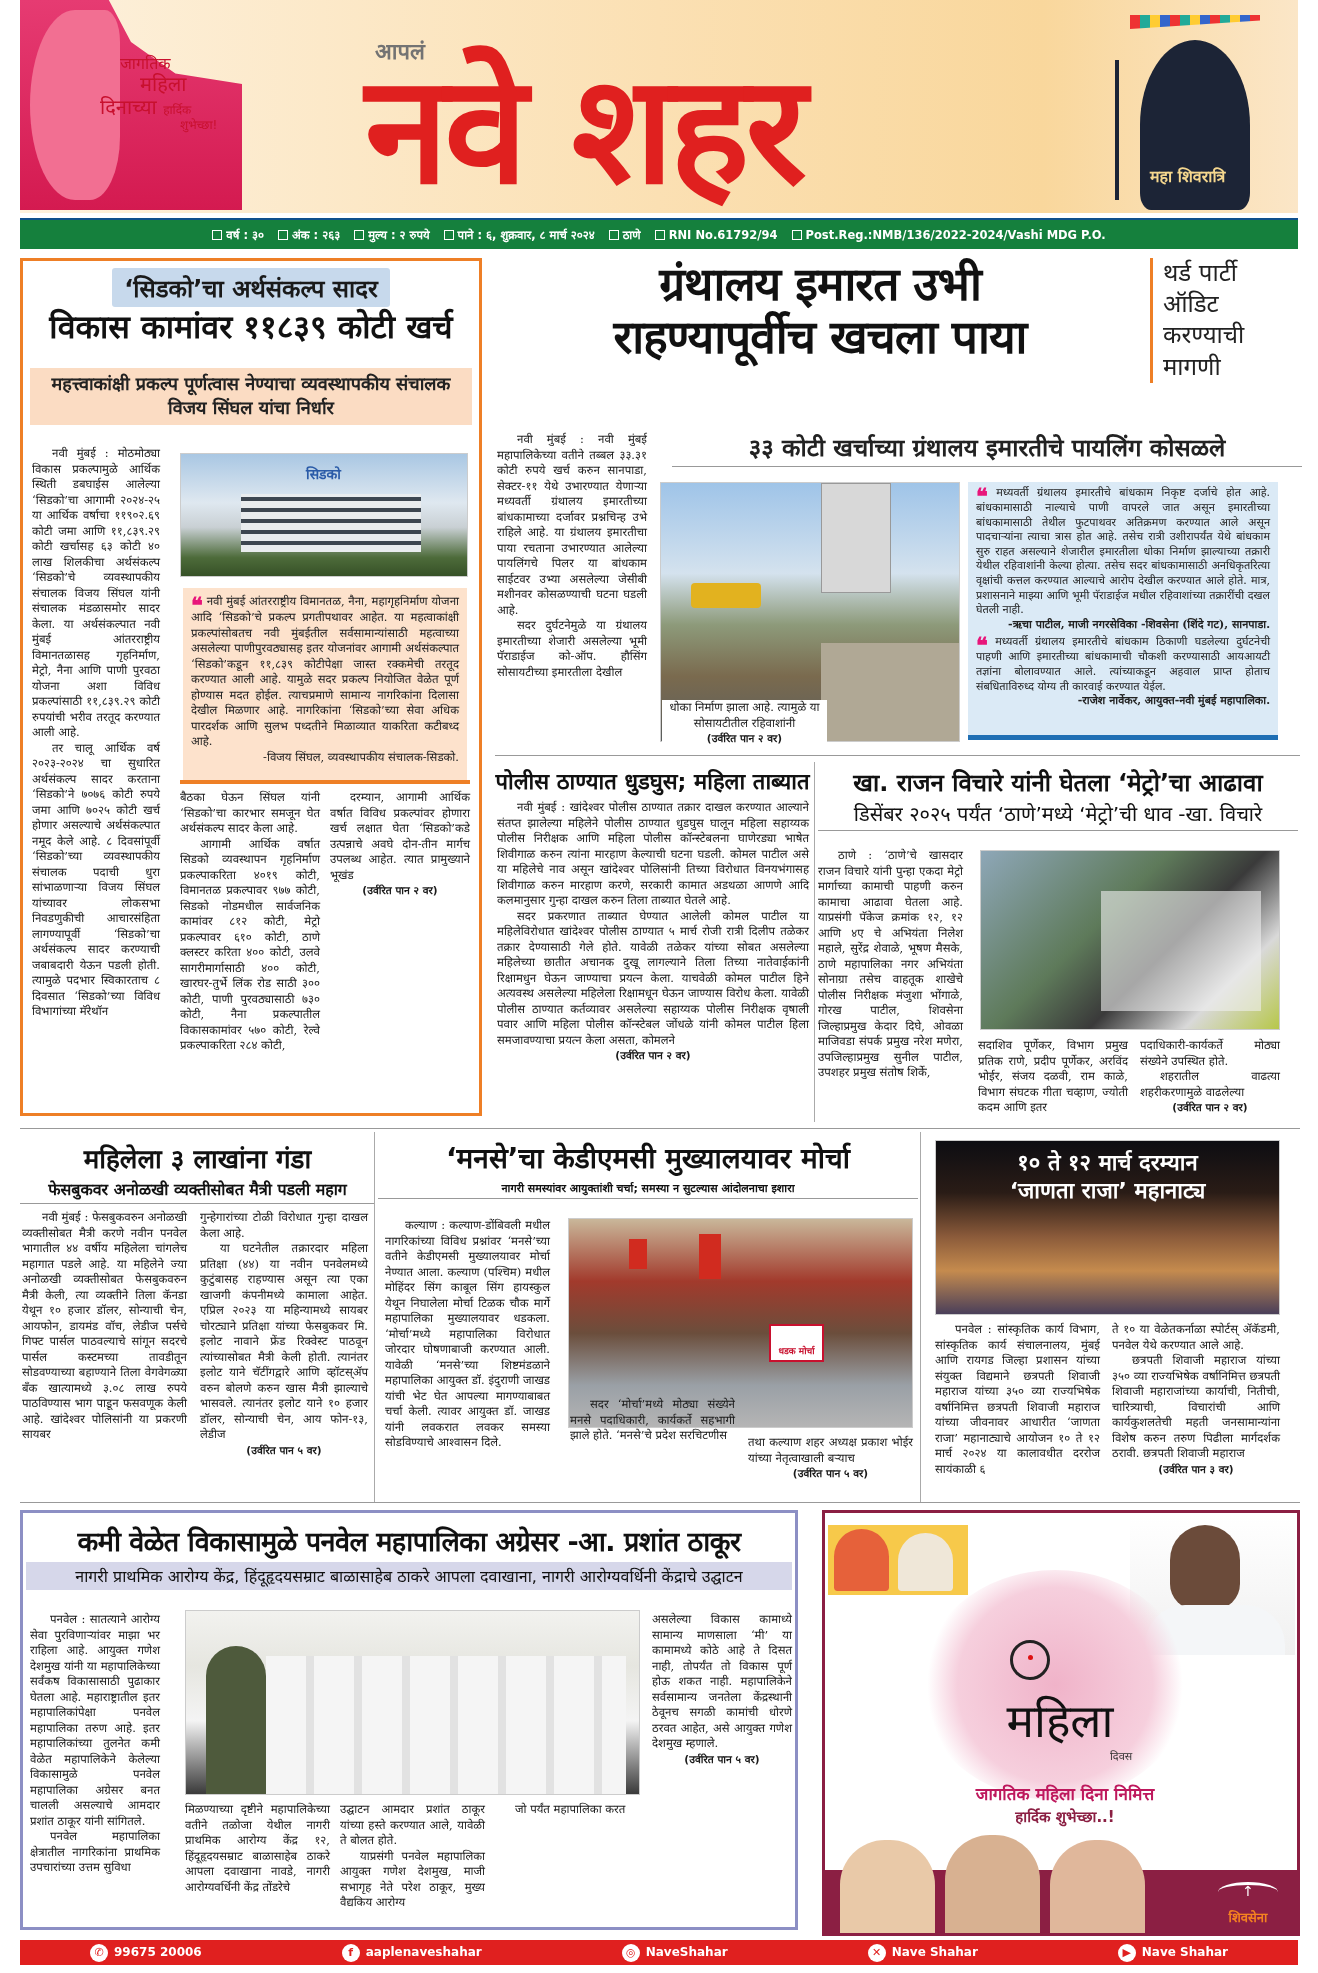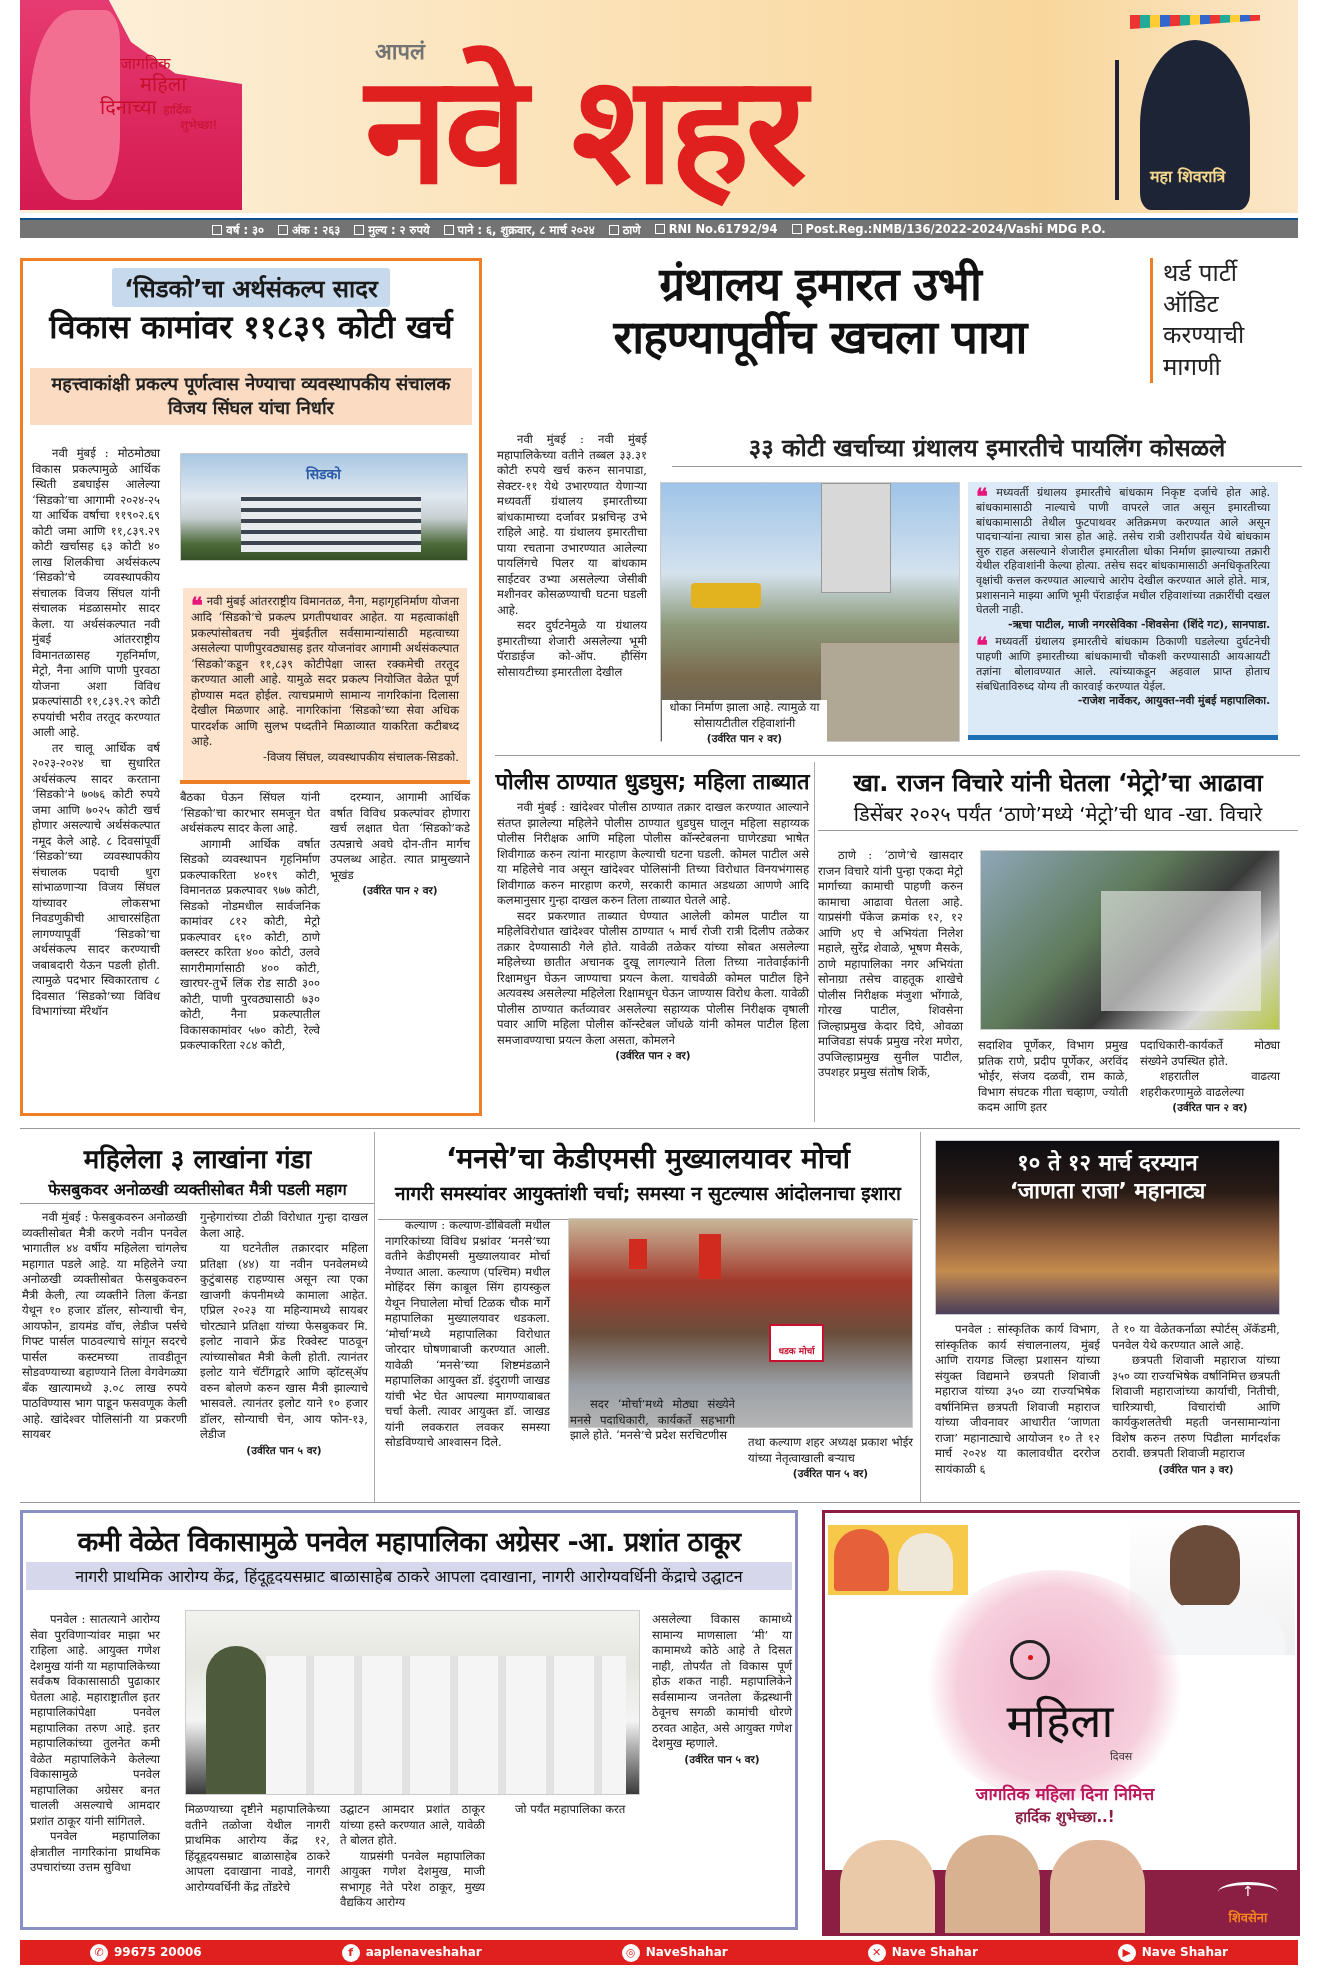--- a/index.html
+++ b/index.html
@@ -12,21 +12,21 @@
 .wd-text .t1{font-size:16px;padding-left:20px}
 .wd-text .t2{font-size:20px;padding-left:40px}
 .wd-text .t3{font-size:20px}
 .wd-text .t3 small{font-size:12px}
 .wd-text .t4{font-size:12px;padding-left:80px}
 .brand-small{left:375px;top:35px;font-size:22px;color:#737373;font-weight:bold}
 .brand-big{left:365px;top:32px;font-size:150px;line-height:1;color:#e0201f;font-weight:bold;letter-spacing:-4px;font-family:"DejaVu Sans",sans-serif}
 .shiva-fig{left:1140px;top:40px;width:110px;height:170px;background:#1c2436;border-radius:50% 50% 10% 10%}
 .shiva-text{left:1150px;top:165px;color:#f5d78e;font-size:16px;font-weight:bold}
 .flags{left:1130px;top:15px;width:130px;height:14px;background:repeating-linear-gradient(90deg,#e33 0 10px,#2a9 10px 20px,#fc3 20px 30px,#36c 30px 40px);clip-path:polygon(0 0,100% 0,100% 40%,0 100%)}
-.infobar{left:20px;top:218px;width:1278px;height:20px;background:#737373;color:#fff;font-size:11.5px;font-weight:bold;display:flex;align-items:center;justify-content:center;gap:14px;border-top:2px solid #0e4f8c}
+.infobar{left:20px;top:218px;width:1278px;height:31px;background:#15803d;color:#fff;font-size:11.5px;font-weight:bold;display:flex;align-items:center;justify-content:center;gap:14px;border-top:2px solid #0e4f8c}
 .infobar .box{display:inline-block;width:10px;height:10px;border:1.5px solid #fff;margin-right:4px;vertical-align:-1px}
 .rule{background:#999;height:1px}
 .vrule{background:#aaa;width:1px}
 .sidco{left:20px;top:258px;width:462px;height:858px;border:3px solid #ee7f26}
 .kicker{background:#c7d9ec;display:inline-block;padding:3px 12px;font-size:24px;font-weight:bold;color:#1a1a1a;border-radius:3px}
 .head-xl{font-weight:bold;color:#111;line-height:1.1}
 .subbox{background:#fbdcc3;font-weight:bold;text-align:center;font-size:18px;line-height:1.35;padding:4px 6px}
 .col{font-family:"DejaVu Serif",serif;font-size:11.5px;line-height:15.5px;text-align:justify;color:#1a1a1a}
 .col p{text-indent:20px}
 .pullquote{background:#fde2cc;font-family:"DejaVu Serif",serif;font-size:11.5px;line-height:15.5px;padding:6px 8px;text-align:justify}
@@ -75,21 +75,21 @@
 <div class="abs sidco"></div>
 <div class="abs" style="left:30px;top:268px;width:442px;text-align:center">
   <span class="kicker">‘सिडको’चा अर्थसंकल्प सादर</span>
 </div>
 <div class="abs head-xl" style="left:28px;top:310px;width:446px;text-align:center;font-size:32px">विकास कामांवर ११८३९ कोटी खर्च</div>
 <div class="abs subbox" style="left:30px;top:368px;width:442px">महत्त्वाकांक्षी प्रकल्प पूर्णत्वास नेण्याचा व्यवस्थापकीय संचालक विजय सिंघल यांचा निर्धार</div>
 <div class="abs col" style="left:32px;top:446px;width:128px">
   <p>नवी मुंबई : मोठमोठ्या विकास प्रकल्पामुळे आर्थिक स्थिती डबघाईस आलेल्या ‘सिडको’चा आगामी २०२४-२५ या आर्थिक वर्षाचा ११९०२.६९ कोटी जमा आणि ११,८३९.२९ कोटी खर्चासह ६३ कोटी ४० लाख शिलकीचा अर्थसंकल्प ‘सिडको’चे व्यवस्थापकीय संचालक विजय सिंघल यांनी संचालक मंडळासमोर सादर केला. या अर्थसंकल्पात नवी मुंबई आंतरराष्ट्रीय विमानतळासह गृहनिर्माण, मेट्रो, नैना आणि पाणी पुरवठा योजना अशा विविध प्रकल्पांसाठी ११,८३९.२९ कोटी रुपयांची भरीव तरतूद करण्यात आली आहे.</p>
   <p>तर चालू आर्थिक वर्ष २०२३-२०२४ चा सुधारित अर्थसंकल्प सादर करताना ‘सिडको’ने ७०७६ कोटी रुपये जमा आणि ७०२५ कोटी खर्च होणार असल्याचे अर्थसंकल्पात नमूद केले आहे. ८ दिवसांपूर्वी ‘सिडको’च्या व्यवस्थापकीय संचालक पदाची धुरा सांभाळणाऱ्या विजय सिंघल यांच्यावर लोकसभा निवडणुकीची आचारसंहिता लागण्यापूर्वी ‘सिडको’चा अर्थसंकल्प सादर करण्याची जबाबदारी येऊन पडली होती. त्यामुळे पदभार स्विकारताच ८ दिवसात ‘सिडको’च्या विविध विभागांच्या मॅरेथॉन</p>
 </div>
-<div class="abs photo" style="left:180px;top:453px;width:288px;height:108px;background:linear-gradient(180deg,#a9c7e3 0%,#dfe8f0 40%,#c9d0d4 60%,#4d6b3a 85%,#365127 100%)">
+<div class="abs photo" style="left:180px;top:453px;width:288px;height:124px;background:linear-gradient(180deg,#a9c7e3 0%,#dfe8f0 40%,#c9d0d4 60%,#4d6b3a 85%,#365127 100%)">
   <div style="position:absolute;left:60px;top:40px;width:180px;height:58px;background:repeating-linear-gradient(0deg,#e9ecee 0 7px,#3d4650 7px 11px)"></div>
   <div style="position:absolute;left:125px;top:10px;color:#2a5ba8;font-weight:bold;font-size:14px">सिडको</div>
 </div>
 <div class="abs pullquote" style="left:183px;top:588px;width:284px;height:192px">
   <span class="quote-mark">❝</span>
   <span>नवी मुंबई आंतरराष्ट्रीय विमानतळ, नैना, महागृहनिर्माण योजना आदि ‘सिडको’चे प्रकल्प प्रगतीपथावर आहेत. या महत्वाकांक्षी प्रकल्पांसोबतच नवी मुंबईतील सर्वसामान्यांसाठी महत्वाच्या असलेल्या पाणीपुरवठ्यासह इतर योजनांवर आगामी अर्थसंकल्पात ‘सिडको’कडून ११,८३९ कोटीपेक्षा जास्त रक्कमेची तरतूद करण्यात आली आहे. यामुळे सदर प्रकल्प नियोजित वेळेत पूर्ण होण्यास मदत होईल. त्याचप्रमाणे सामान्य नागरिकांना दिलासा देखील मिळणार आहे. नागरिकांना ‘सिडको’च्या सेवा अधिक पारदर्शक आणि सुलभ पध्दतीने मिळाव्यात याकरिता कटीबध्द आहे.</span>
   <div style="text-align:right">-विजय सिंघल, व्यवस्थापकीय संचालक-सिडको.</div>
 </div>
 <div class="abs" style="left:180px;top:780px;width:290px;height:4px;background:#ee7f26"></div>
 <div class="abs col" style="left:180px;top:790px;width:140px">
@@ -160,21 +160,21 @@
   <p>नवी मुंबई : फेसबुकवरुन अनोळखी व्यक्तीसोबत मैत्री करणे नवीन पनवेल भागातील ४४ वर्षीय महिलेला चांगलेच महागात पडले आहे. या महिलेने ज्या अनोळखी व्यक्तीसोबत फेसबुकवरुन मैत्री केली, त्या व्यक्तीने तिला कॅनडा येथून १० हजार डॉलर, सोन्याची चेन, आयफोन, डायमंड वॉच, लेडीज पर्सचे गिफ्ट पार्सल पाठवल्याचे सांगून सदरचे पार्सल कस्टमच्या तावडीतून सोडवण्याच्या बहाण्याने तिला वेगवेगळ्या बँक खात्यामध्ये ३.०८ लाख रुपये पाठविण्यास भाग पाडून फसवणूक केली आहे. खांदेश्वर पोलिसांनी या प्रकरणी सायबर</p>
 </div>
 <div class="abs col" style="left:200px;top:1210px;width:168px">
   <p style="text-indent:0">गुन्हेगारांच्या टोळी विरोधात गुन्हा दाखल केला आहे.</p>
   <p>या घटनेतील तक्रारदार महिला प्रतिक्षा (४४) या नवीन पनवेलमध्ये कुटुंबासह राहण्यास असून त्या एका खाजगी कंपनीमध्ये कामाला आहेत. एप्रिल २०२३ या महिन्यामध्ये सायबर चोरट्याने प्रतिक्षा यांच्या फेसबुकवर मि. इलोट नावाने फ्रेंड रिक्वेस्ट पाठवून त्यांच्यासोबत मैत्री केली होती. त्यानंतर इलोट याने चॅटींगद्वारे आणि व्हॉटस्ॲप वरुन बोलणे करुन खास मैत्री झाल्याचे भासवले. त्यानंतर इलोट याने १० हजार डॉलर, सोन्याची चेन, आय फोन-१३, लेडीज</p>
   <div class="cont">(उर्वरित पान ५ वर)</div>
 </div>
 <div class="abs vrule" style="left:374px;top:1132px;height:370px"></div>
 
 <div class="abs sec-head" style="left:378px;top:1138px;width:540px;font-size:28px">‘मनसे’चा केडीएमसी मुख्यालयावर मोर्चा</div>
-<div class="abs sec-head" style="left:378px;top:1180px;width:540px;font-size:19px;border-bottom:1px solid #999;padding-bottom:13px">नागरी समस्यांवर आयुक्तांशी चर्चा; समस्या न सुटल्यास आंदोलनाचा इशारा</div>
+<div class="abs sec-head" style="left:378px;top:1180px;width:540px;font-size:11px;border-bottom:1px solid #999;padding-bottom:3px">नागरी समस्यांवर आयुक्तांशी चर्चा; समस्या न सुटल्यास आंदोलनाचा इशारा</div>
 <div class="abs col" style="left:385px;top:1218px;width:165px">
   <p>कल्याण : कल्याण-डोंबिवली मधील नागरिकांच्या विविध प्रश्नांवर ‘मनसे’च्या वतीने केडीएमसी मुख्यालयावर मोर्चा नेण्यात आला. कल्याण (पश्चिम) मधील मोहिंदर सिंग काबूल सिंग हायस्कुल येथून निघालेला मोर्चा टिळक चौक मार्गे महापालिका मुख्यालयावर धडकला. ‘मोर्चा’मध्ये महापालिका विरोधात जोरदार घोषणाबाजी करण्यात आली. यावेळी ‘मनसे’च्या शिष्टमंडळाने महापालिका आयुक्त डॉ. इंदुराणी जाखड यांची भेट घेत आपल्या मागण्याबाबत चर्चा केली. त्यावर आयुक्त डॉ. जाखड यांनी लवकरात लवकर समस्या सोडविण्याचे आश्वासन दिले.</p>
 </div>
 <div class="abs photo" style="left:568px;top:1218px;width:345px;height:210px;background:linear-gradient(180deg,#c9b79a 0%,#a23a2c 30%,#6b4e3c 55%,#9aa0a6 80%,#b5b5b5 100%)">
   <div style="position:absolute;left:200px;top:105px;width:55px;height:38px;background:#fff;border:2px solid #c8102e;color:#c8102e;font-size:9px;font-weight:bold;text-align:center;padding-top:18px">धडक मोर्चा</div>
   <div style="position:absolute;left:130px;top:15px;width:22px;height:45px;background:#d12b1f"></div>
   <div style="position:absolute;left:60px;top:20px;width:18px;height:30px;background:#d12b1f"></div>
 </div>
 <div class="abs col" style="left:570px;top:1397px;width:165px">
   <p>सदर ‘मोर्चा’मध्ये मोठ्या संख्येने मनसे पदाधिकारी, कार्यकर्ते सहभागी झाले होते. ‘मनसे’चे प्रदेश सरचिटणीस</p>

